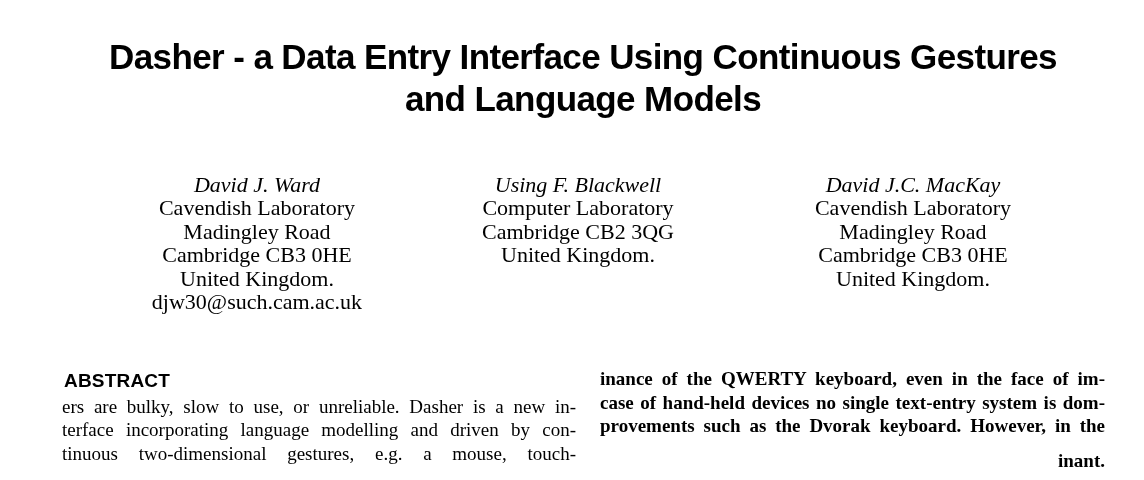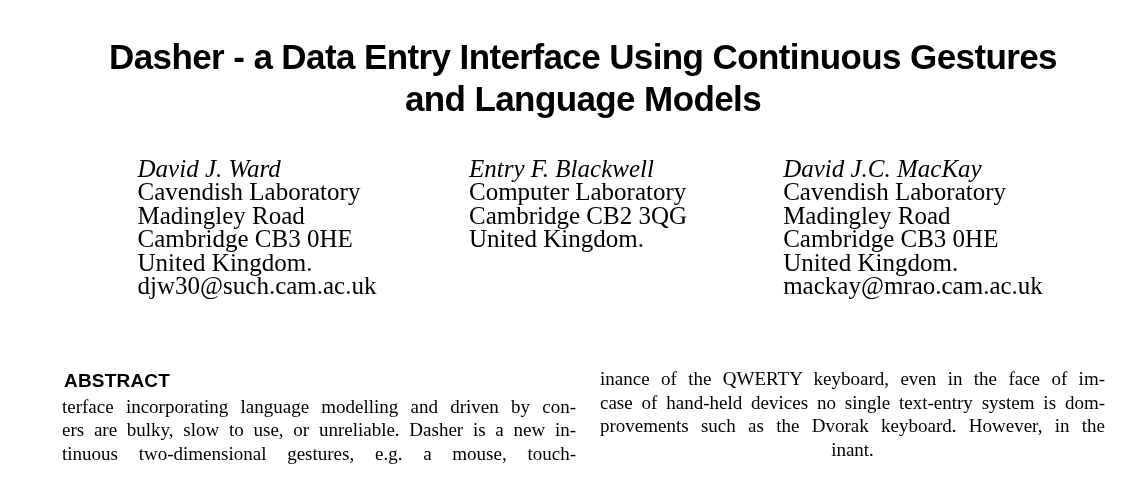--- a/index.html
+++ b/index.html
@@ -31,57 +31,58 @@
   }
   .authors {
     position: absolute;
     top: 157px;
     left: 0;
     width: 1144px;
     height: 145px;
   }
   .author {
     position: absolute;
-    top: 0;
+    top: 16px;
     transform: translateX(-50%);
-    text-align: left;
-    font-size: 25px;
+    text-align: center;
+    font-size: 22px;
     line-height: 23.4px;
     white-space: nowrap;
   }
   .author-1 { left: 257px; }
   .author-2 { left: 578px; }
   .author-3 { left: 905px; margin-left: 8px; }
   .author-name { font-style: italic; }
   .col {
     position: absolute;
     top: 367px;
     font-size: 19px;
     line-height: 23.7px;
   }
   .col-left  { left: 62px;  width: 514px; }
-  .col-right { left: 600px; width: 505px; }
+  .col-right { left: 600px; width: 505px; font-weight: bold; }
   .section-heading {
     margin: 2px;
     font-family: "Liberation Sans", sans-serif;
     font-weight: bold;
     font-size: 19px;
     line-height: 23.7px;
     letter-spacing: 0.2px;
   }
   .doc-line {
     text-align: justify;
     text-align-last: justify;
     height: 23.7px;
     overflow: visible;
     white-space: normal;
   }
   .doc-line.last-line {
-    text-align: center;
+    text-align: right;
     text-align-last: auto;
+    margin-top: 11px;
   }
 </style>
 </head>
 <body>
 
 <div class="page">
 
   <header class="title-block">
     <div class="title-line">Dasher - a Data Entry Interface Using Continuous Gestures</div>
     <div class="title-line">and Language Models</div>
@@ -92,41 +93,40 @@
     <div class="author author-1">
       <div class="author-name">David J. Ward</div>
       <div class="author-line">Cavendish Laboratory</div>
       <div class="author-line">Madingley Road</div>
       <div class="author-line">Cambridge CB3 0HE</div>
       <div class="author-line">United Kingdom.</div>
       <div class="author-line">djw30@such.cam.ac.uk</div>
     </div>
 
     <div class="author author-2">
-      <div class="author-name">Entry F. Blackwell</div>
+      <div class="author-name">Using F. Blackwell</div>
       <div class="author-line">Computer Laboratory</div>
       <div class="author-line">Cambridge CB2 3QG</div>
       <div class="author-line">United Kingdom.</div>
     </div>
 
     <div class="author author-3">
       <div class="author-name">David J.C. MacKay</div>
       <div class="author-line">Cavendish Laboratory</div>
       <div class="author-line">Madingley Road</div>
       <div class="author-line">Cambridge CB3 0HE</div>
       <div class="author-line">United Kingdom.</div>
-      <div class="author-line">mackay@mrao.cam.ac.uk</div>
     </div>
 
   </section>
 
   <section class="col col-left">
     <h2 class="section-heading">ABSTRACT</h2>
+    <div class="doc-line">ers are bulky, slow to use, or unreliable. Dasher is a new in-</div>
     <div class="doc-line">terface incorporating language modelling and driven by con-</div>
-    <div class="doc-line">ers are bulky, slow to use, or unreliable. Dasher is a new in-</div>
     <div class="doc-line">tinuous two-dimensional gestures, e.g. a mouse, touch-</div>
   </section>
 
   <section class="col col-right">
     <div class="doc-line">inance of the QWERTY keyboard, even in the face of im-</div>
     <div class="doc-line">case of hand-held devices no single text-entry system is dom-</div>
     <div class="doc-line">provements such as the Dvorak keyboard. However, in the</div>
     <div class="doc-line last-line">inant.</div>
   </section>
 

